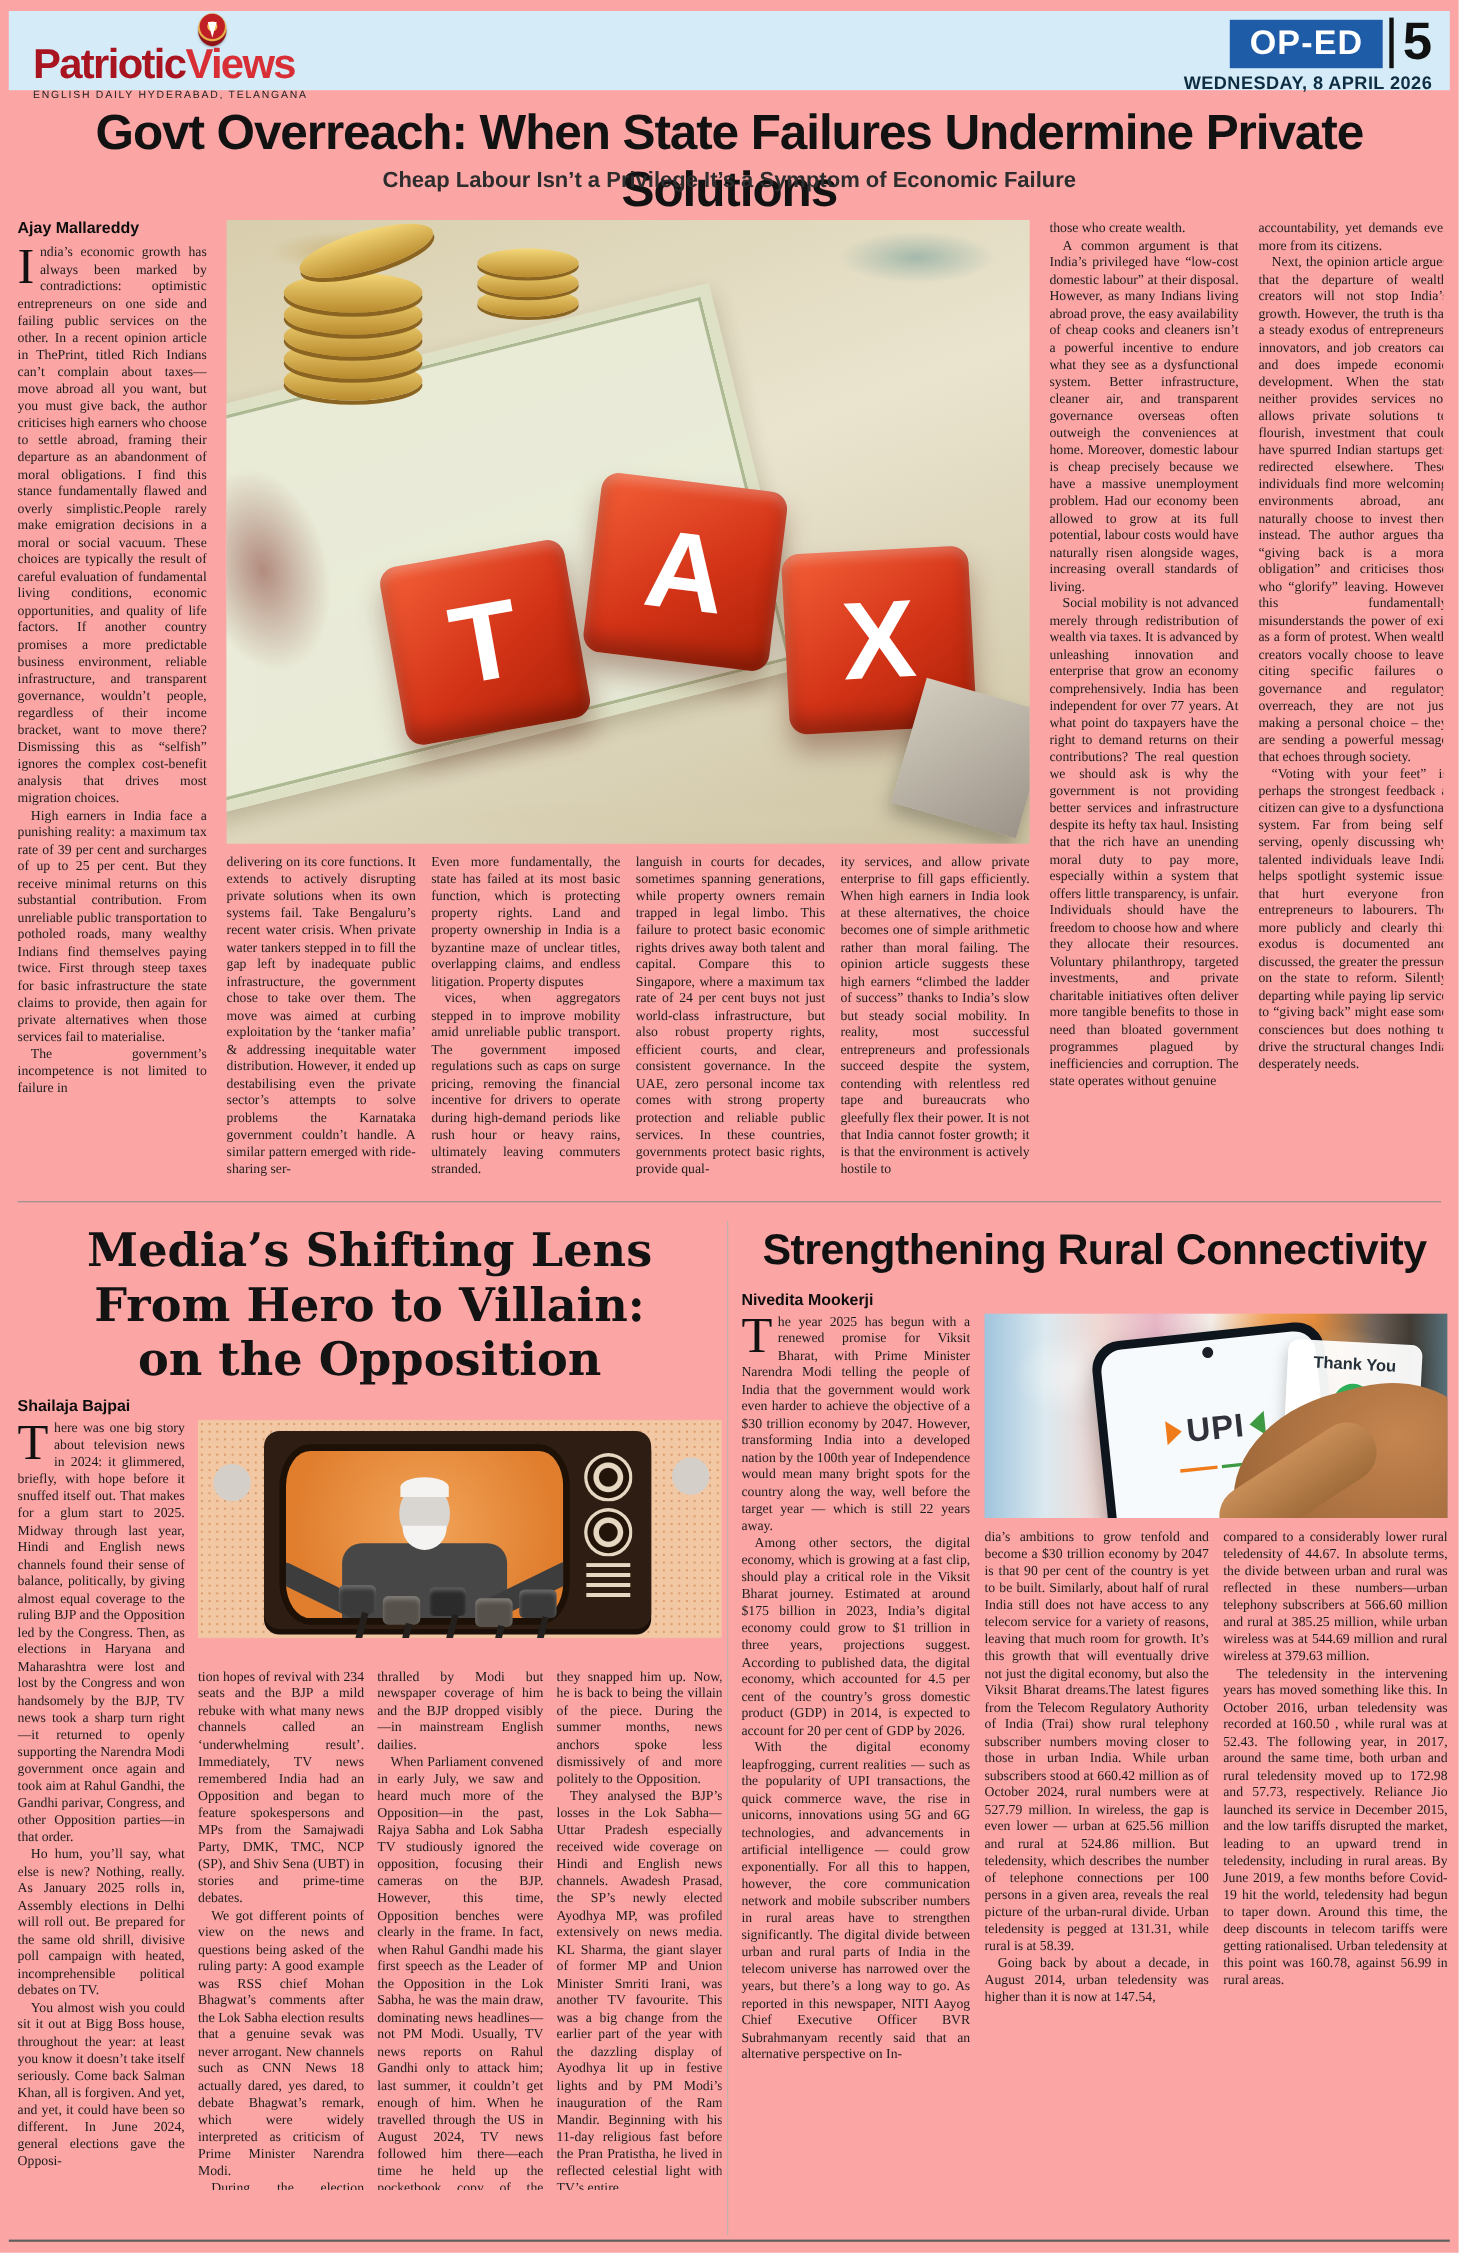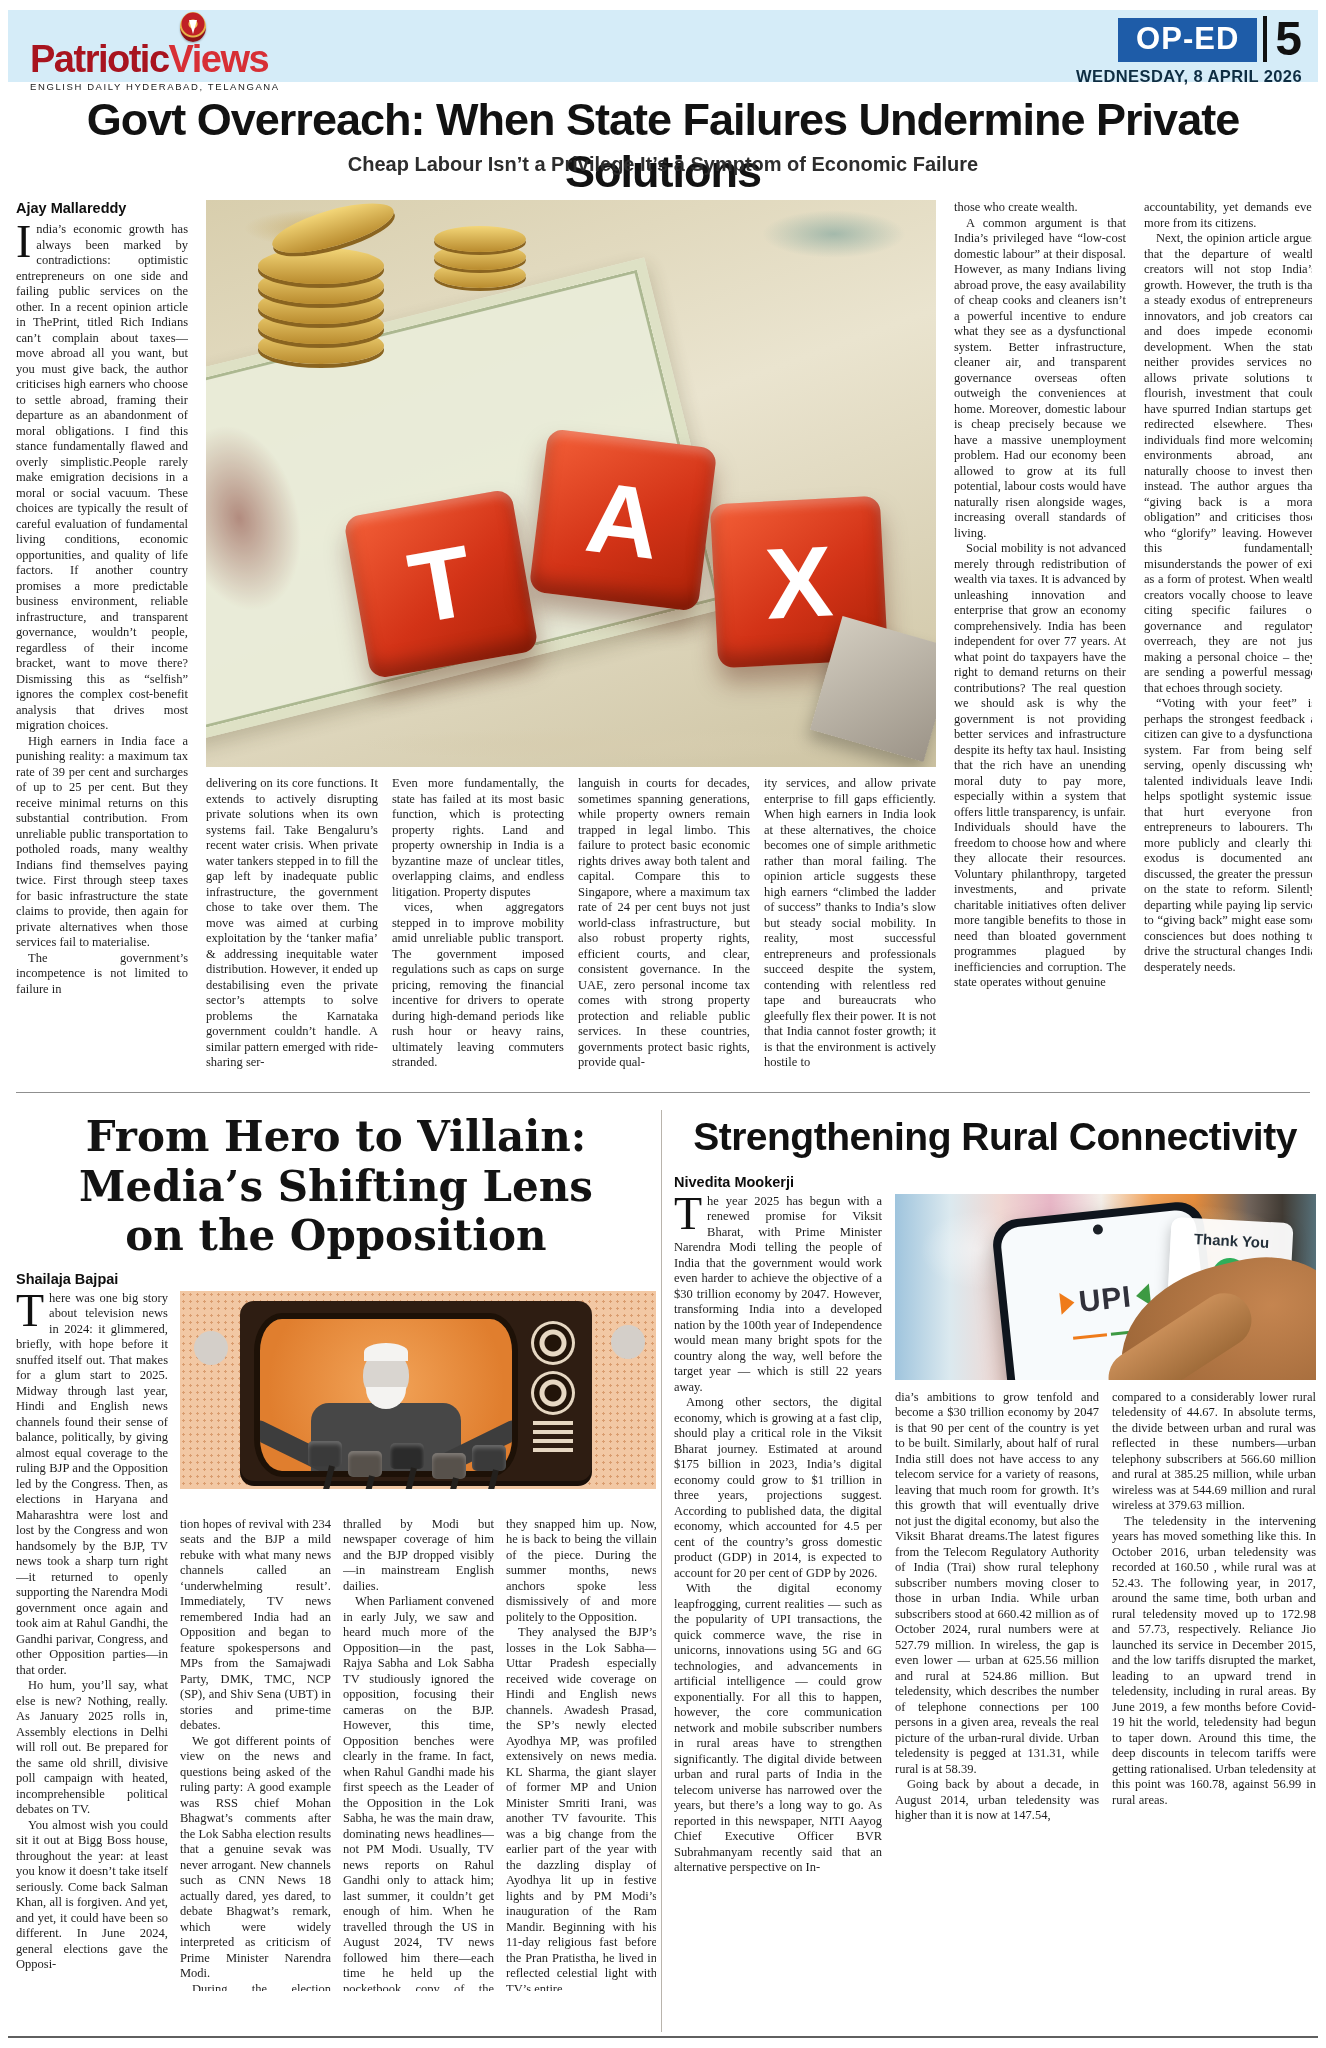--- a/index.html
+++ b/index.html
@@ -1,16 +1,16 @@
 <!DOCTYPE html>
 <html><head>
 <meta charset="utf-8">
 <style>
   html,body{margin:0;padding:0;background:#e9e7e2;}
-  .page{position:relative;width:1326px;height:2048px;background:#ffffff;font-family:"Liberation Serif",serif;color:#1c1c1c;overflow:hidden;margin:0 auto;}
+  .page{position:relative;width:1326px;height:2048px;background:#fca5a5;font-family:"Liberation Serif",serif;color:#1c1c1c;overflow:hidden;margin:0 auto;}
 
   
   .masthead{position:absolute;left:8px;top:10px;width:1310px;height:72px;background:#d5ecf8;}
   .logo-wrap{position:absolute;left:22px;top:2px;}
   .pen-badge{position:absolute;left:150px;top:0px;width:26px;height:30px;background:radial-gradient(circle at 50% 40%,#f3c35a 0 4px,#c01f26 5px 11px,#e6b34a 12px 13px,#8d1318 14px);border-radius:50%;box-shadow:0 1px 2px rgba(0,0,0,.3);}
   .pen-badge::after{content:"";position:absolute;left:9px;top:8px;width:0;height:0;border-left:4px solid transparent;border-right:4px solid transparent;border-top:14px solid #fff;}
   .pen-badge::before{content:"";position:absolute;left:-34px;top:12px;width:94px;height:5px;background:repeating-linear-gradient(90deg,#cdb06a 0 6px,transparent 6px 9px);z-index:-1;}
   .logo-text{font-family:"Liberation Sans",sans-serif;font-weight:700;font-size:38px;letter-spacing:-1.5px;line-height:1;margin-top:28px;}
   .logo-red1{color:#a8141f;}
   .logo-red2{color:#d72f35;}
@@ -213,22 +213,22 @@
         </div>
     </div>
   </section>
 
   <div class="rule-h1"></div>
   <div class="rule-v"></div>
   <div class="rule-h2"></div>
 
   <section class="sec2">
     <h2 class="sec2-headline">
+      <span>Media’s Shifting Lens</span>
       <span>From Hero to Villain:</span>
-      <span>Media’s Shifting Lens</span>
       <span>on the Opposition</span>
     </h2>
     <div class="byline">Shailaja Bajpai</div>
     <div class="sec2-body">
       <div class="c1 coltext dropcap">
           <p>There was one big story about television news in 2024: it glimmered, briefly, with hope before it snuffed itself out. That makes for a glum start to 2025. Midway through last year, Hindi and English news channels found their sense of balance, politically, by giving almost equal coverage to the ruling BJP and the Opposition led by the Congress. Then, as elections in Haryana and Maharashtra were lost and lost by the Congress and won handsomely by the BJP, TV news took a sharp turn right—it returned to openly supporting the Narendra Modi government once again and took aim at Rahul Gandhi, the Gandhi parivar, Congress, and other Opposition parties—in that order.</p>
           <p>Ho hum, you’ll say, what else is new? Nothing, really. As January 2025 rolls in, Assembly elections in Delhi will roll out. Be prepared for the same old shrill, divisive poll campaign with heated, incomprehensible political debates on TV.</p>
           <p>You almost wish you could sit it out at Bigg Boss house, throughout the year: at least you know it doesn’t take itself seriously. Come back Salman Khan, all is forgiven. And yet, and yet, it could have been so different. In June 2024, general elections gave the Opposi-</p>
         </div>
       <div class="sec2-right">

